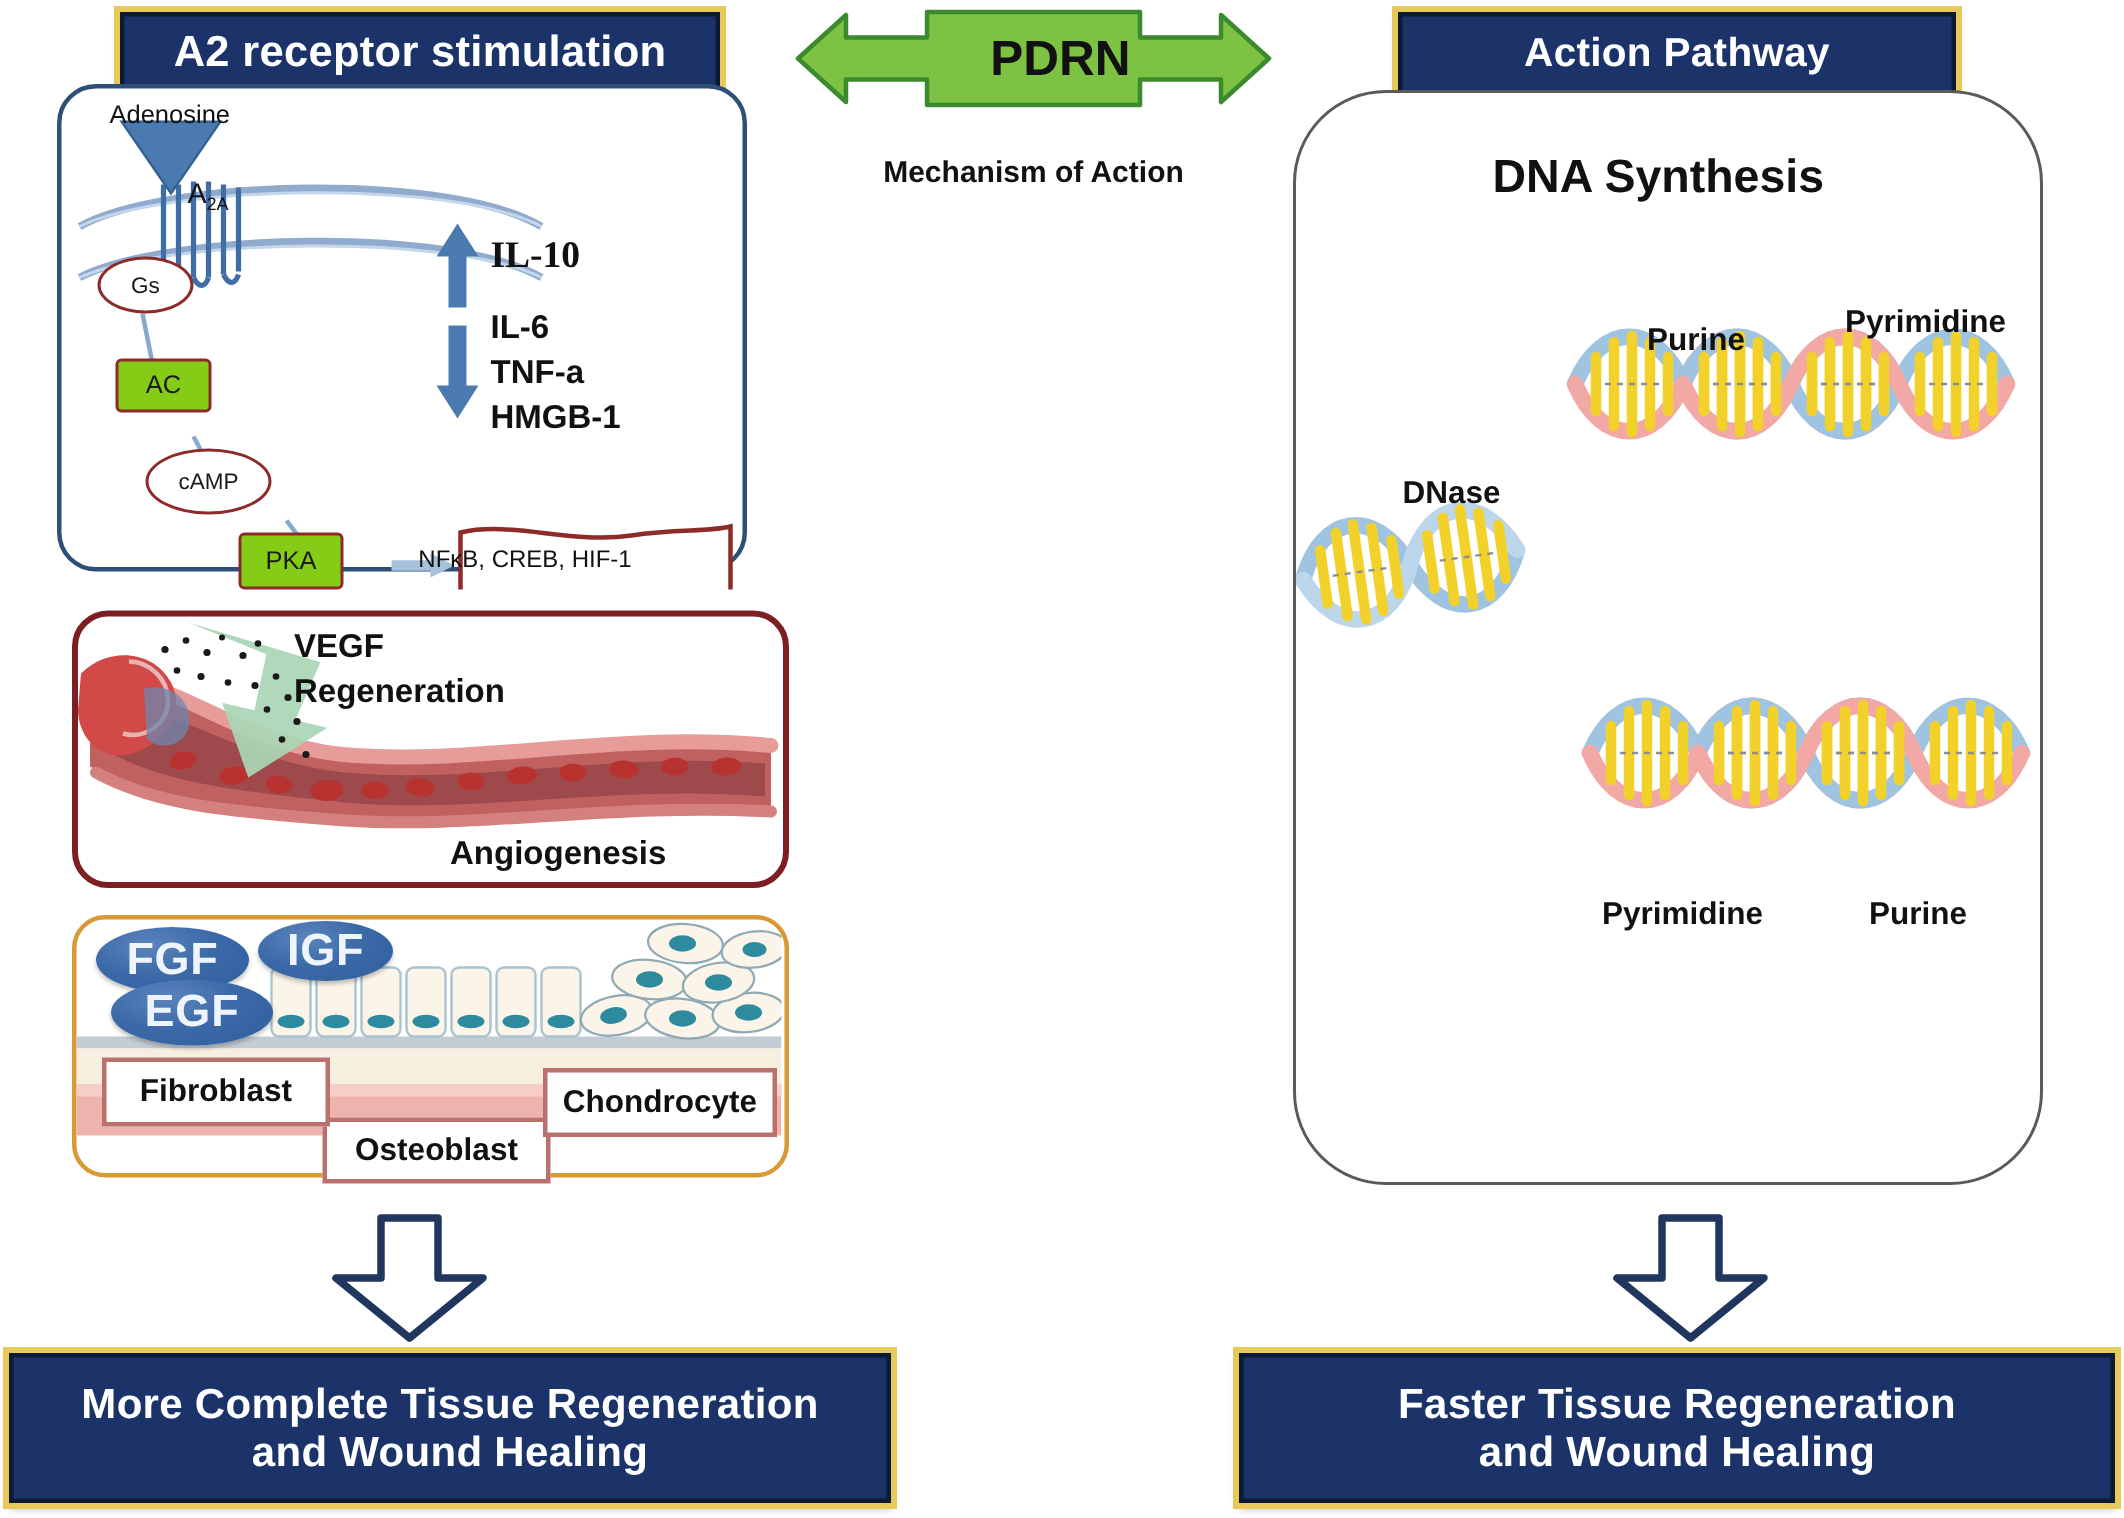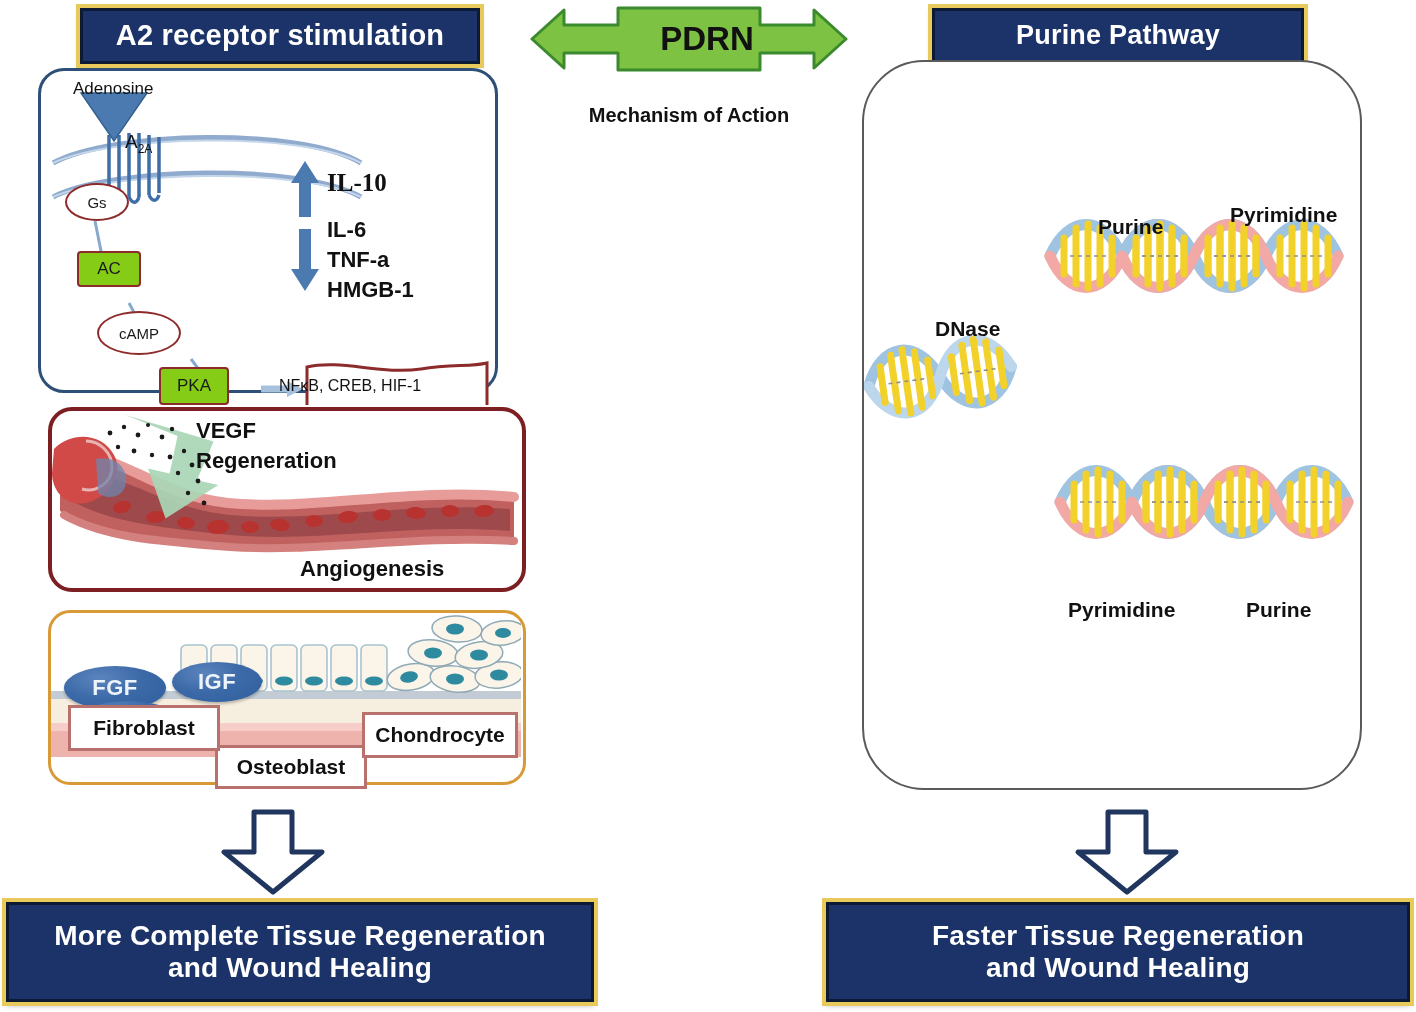--- a/index.html
+++ b/index.html
@@ -38,21 +38,21 @@
     padding-left:4px;box-sizing:border-box;
   }
   #moa{
     position:absolute;left:528px;top:104px;width:322px;height:30px;
     text-align:center;font-size:20px;font-weight:bold;color:#111;
   }
 
   
   .panel{position:absolute;background:#ffffff;box-sizing:border-box;}
   #panel-receptor{left:38px;top:56px;width:460px;height:325px;
-      border:3px solid #2e4f77;border-radius:26px;margin-top:12px;}
+      border:3px solid #2e4f77;border-radius:26px;}
   #panel-angio{left:48px;top:407px;width:478px;height:185px;
       border:4px solid #7d1f22;border-radius:24px;}
   #panel-growth{left:48px;top:610px;width:478px;height:175px;
       border:3px solid #d79a37;border-radius:22px;}
   #panel-dna{left:862px;top:60px;width:500px;height:730px;
       border:2px solid #5a5a5a;border-radius:62px;}
 
   
   .node-ellipse{
     position:absolute;border:2px solid #8d2b2b;border-radius:50%;
@@ -66,23 +66,22 @@
   }
   .cyto-label{position:absolute;font-size:22px;font-weight:bold;color:#111;}
   #il10{font-size:25px;font-family:Liberation Serif, serif;}
 
   
   .gf{
     position:absolute;border-radius:50%;
     background:radial-gradient(ellipse at 35% 28%, #5b84bd 0%, #3c6aa8 45%, #2f5e9e 100%);
     border:1px solid #2b5governed;
     display:flex;align-items:center;justify-content:center;
-    color:#eef4fb;font-size:22px;font-weight:bold;letter-spacing:.5px;
+    color:#eef4fb;font-size:30px;font-weight:bold;letter-spacing:.5px;
     box-shadow:0 2px 3px rgba(0,0,0,.25);
-    margin-top:48px;
   }
 
   
   .celltype{
     position:absolute;background:#ffffff;border:3px solid #b8716c;
     display:flex;align-items:center;justify-content:center;
     font-size:21px;font-weight:bold;color:#111;box-sizing:border-box;
   }
 
   
@@ -98,21 +97,21 @@
   #lbl-purine-b{left:1246px;top:598px;font-size:21px;font-weight:bold;}
   #lbl-adenosine{left:70px;top:72px;font-size:17px;}
 </style>
 </head>
 <body>
 
 <div class="canvas">
 
   <div class="plate" id="title-a2">A2 receptor stimulation</div>
 
-  <div class="plate" id="title-salvage">Purine Pathway</div>
+  <div class="plate" id="title-salvage">Action Pathway</div>
 
   <div id="pdrn-wrap">
     <svg width="322" height="66" viewBox="0 0 322 66">
       <polygon points="4,33 36,4 36,19 90,19 90,2 232,2 232,19 286,19 286,4 318,33 286,62 286,47 232,47 232,64 90,64 90,47 36,47 36,62" fill="#7dc242" stroke="#3b8a2e" stroke-width="3" stroke-linejoin="round"></polygon>
     </svg>
     <div id="pdrn-label">PDRN</div>
   </div>
   <div id="moa">Mechanism of Action</div>
 
   <div class="panel" id="panel-receptor">
@@ -349,20 +348,21 @@
       <use href="#helixFrag" x="4" y="270" transform="rotate(-8 80 314)"></use>
 
       <use href="#helixUnit" x="186" y="150"></use>
       <use href="#helixUnit" x="258" y="150"></use>
 
       <use href="#helixUnit" x="196" y="396"></use>
       <use href="#helixUnit" x="268" y="396"></use>
     </svg>
   </div>
 
+  <div class="txt" id="lbl-dnasynth">DNA Synthesis</div>
   <div class="txt" id="lbl-dnase">DNase</div>
   <div class="txt" id="lbl-purine-t">Purine</div>
   <div class="txt" id="lbl-pyrimidine-t">Pyrimidine</div>
   <div class="txt" id="lbl-pyrimidine-b">Pyrimidine</div>
   <div class="txt" id="lbl-purine-b">Purine</div>
 
   <svg width="110" height="88" viewBox="0 0 110 88" style="position:absolute;left:218px;top:808px;">
     <polygon points="36,4 74,4 74,44 104,44 55,84 6,44 36,44" fill="#ffffff" stroke="#21365e" stroke-width="5" stroke-linejoin="round"></polygon>
   </svg>
   <svg width="110" height="88" viewBox="0 0 110 88" style="position:absolute;left:1072px;top:808px;">

